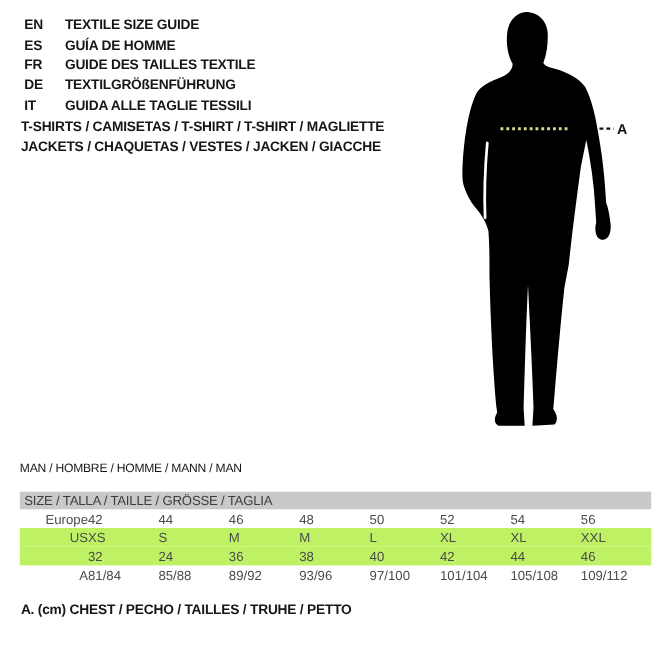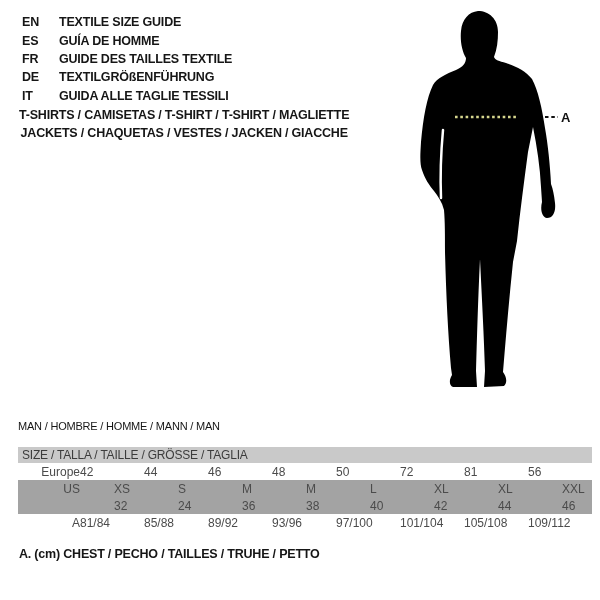--- a/index.html
+++ b/index.html
@@ -7,30 +7,30 @@
     position:relative;width:600px;height:600px;background:#ffffff;overflow:hidden;
     font-family:"Liberation Sans", sans-serif;color:#161616;
   }
   
   .lang-list{position:absolute;left:22px;top:13px;}
   .lang-row{display:flex;height:18.4px;align-items:center;}
   .lang-code{width:37px;font-size:12.5px;font-weight:700;letter-spacing:-0.2px;}
   .lang-label{font-size:12.5px;font-weight:700;letter-spacing:-0.2px;white-space:nowrap;}
   
   .categories{position:absolute;left:19px;top:106px;}
-  .cat-line{font-size:12.5px;font-weight:700;letter-spacing:-0.2px;line-height:18px;white-space:nowrap;text-align:center;}
+  .cat-line{font-size:12.5px;font-weight:700;letter-spacing:-0.2px;line-height:18px;white-space:nowrap;}
   
   .figure-wrap{position:absolute;left:400px;top:0;width:200px;height:400px;}
   
   .section-title{position:absolute;left:18px;top:420px;font-size:11px;font-weight:400;letter-spacing:-0.2px;}
   
   .size-table{position:absolute;left:18px;top:447px;width:574px;font-size:12px;color:#4b4b4b;}
   .thead{height:16px;display:flex;align-items:center;background:#c9c9c9;color:#3c3c3c;padding-left:4px;box-sizing:border-box;letter-spacing:-0.2px;}
   .trow{display:flex;height:17px;align-items:center;}
-  .trow.shaded{background:#a3a3a3;gap:34px;}
+  .trow.shaded{background:#bef264;}
   .tlabel{width:62px;padding-left:4px;box-sizing:border-box;text-align:right;}
   .tcell{flex:1;}
   
   .footnote{position:absolute;left:19px;top:547px;font-size:12.5px;font-weight:700;letter-spacing:-0.2px;}
 </style>
 </head>
 <body>
 
 <div id="canvas">
 
@@ -112,22 +112,22 @@
   <div class="size-table">
     <div class="thead">SIZE / TALLA / TAILLE / GRÖSSE / TAGLIA</div>
 
     <div class="trow">
       <span class="tlabel">Europe</span>
       <span class="tcell">42</span>
       <span class="tcell">44</span>
       <span class="tcell">46</span>
       <span class="tcell">48</span>
       <span class="tcell">50</span>
-      <span class="tcell">72</span>
-      <span class="tcell">81</span>
+      <span class="tcell">52</span>
+      <span class="tcell">54</span>
       <span class="tcell">56</span>
     </div>
 
     <div class="trow shaded">
       <span class="tlabel">US</span>
       <span class="tcell">XS</span>
       <span class="tcell">S</span>
       <span class="tcell">M</span>
       <span class="tcell">M</span>
       <span class="tcell">L</span>

